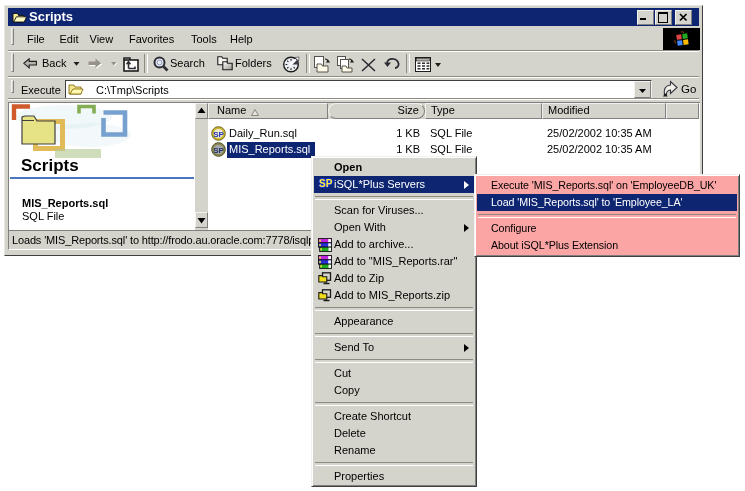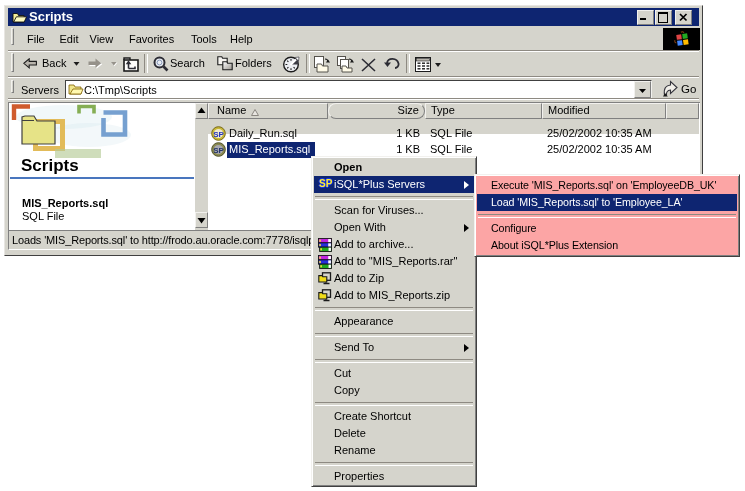--- a/index.html
+++ b/index.html
@@ -168,29 +168,29 @@
         <rect x="7" y="11.1" width="3" height="1.4"></rect>
         <rect x="11.5" y="11.1" width="2.8" height="1.4"></rect>
     </g>
     </svg>
   <svg class="abs" style="left:429px;top:56px;" width="8" height="6">
       <path d="M1 1 L7 1 L4 5 Z" fill="#1c1c1c"></path>
     </svg>
   <div class="abs" style="left:3px;top:70px;width:691px;height:1px;background:#8e8a82;border-bottom:1px solid #fff;"></div>
 
   <div class="abs grip" style="left:6px;top:74px;height:11px;"></div>
-  <div class="abs" style="left:16px;top:78px;font-size:11px;">Servers</div>
+  <div class="abs" style="left:16px;top:78px;font-size:11px;">Execute</div>
   <div class="abs" style="left:60px;top:74px;width:585px;height:17px;background:#fff;
        border-top:1px solid #404040;border-left:1px solid #404040;
        border-bottom:1px solid #f2f1ee;border-right:1px solid #f2f1ee;">
     <svg class="abs" width="16" height="14" viewBox="0 0 16 14" style="left:2px;top:1px;">
       <path d="M1 4 L1 12 L13 12 L13 5 L7 5 L6 3 L1 3 Z" fill="#f0e68c" stroke="#806000" stroke-width="0.8"></path>
       <path d="M2 12 L5 7 L15 7 L13 12 Z" fill="#fff8b0" stroke="#806000" stroke-width="0.8"></path>
     </svg>
-    <span class="abs" style="left:18px;top:3px;font-size:11px;">C:\Tmp\Scripts</span>
+    <span class="abs" style="left:18px;top:3px;font-size:11px;padding-left:12px;">C:\Tmp\Scripts</span>
     <div class="abs raised face" style="right:0;top:0;width:15px;height:15px;">
       <svg width="15" height="17">
           <path d="M4 7 L11 7 L7.5 11 Z" fill="#000"></path>
         </svg>
     </div>
   </div>
   <div class="abs" style="left:657px;top:74px;width:40px;height:22px;">
     <svg width="16" height="17" viewBox="0 0 16 17" style="position:absolute;left:0;top:0px;">
       <path d="M2.5 15 C1.5 8 4 5.5 8.5 5 L8.5 1.5 L15 7.5 L8.5 13.5 L8.5 10 C5.5 10.3 4.2 12 4.5 15 Z" fill="#f2f0ea" stroke="#33333b" stroke-width="1.1"></path>
       <path d="M1 16.5 L5.8 16.5 L3 13 Z" fill="#1c1c1c"></path>
@@ -226,21 +226,21 @@
             <path d="M5.5 3.5 L9.5 9 L1.5 9 Z" fill="#000"></path>
           </svg></div>
       <div class="abs raised face" style="left:0;top:109px;width:11px;height:14px;">
         <svg width="11" height="14">
             <path d="M1.5 5 L9.5 5 L5.5 10.5 Z" fill="#000"></path>
           </svg></div>
     </div>
 
     <div class="abs" style="left:199px;top:0;width:491px;height:127px;background:#fff;">
 
-      <div class="abs" style="left:0;top:0;width:491px;height:31px;background:#d5d4cc;">
+      <div class="abs" style="left:0;top:0;width:491px;height:16px;background:#d5d4cc;">
         <div class="abs raised face hseg" style="left:0;width:120px;padding-left:8px;">Name
           <svg width="10" height="9" style="position:absolute;left:41px;top:4px;">
               <path d="M5 1.5 L8.5 7.5 L1.5 7.5 Z" fill="#e8e5e0" stroke="#8a8680" stroke-width="1"></path>
             </svg>
         </div>
         <div class="abs raised face hseg" style="left:120px;width:97px;text-align:right;padding-right:5px;border-radius:8px;">Size</div>
         <div class="abs raised face hseg" style="left:217px;width:117px;padding-left:5px;">Type</div>
         <div class="abs raised face hseg" style="left:334px;width:124px;padding-left:5px;">Modified</div>
         <div class="abs raised face hseg" style="left:458px;width:33px;"></div>
       </div>

